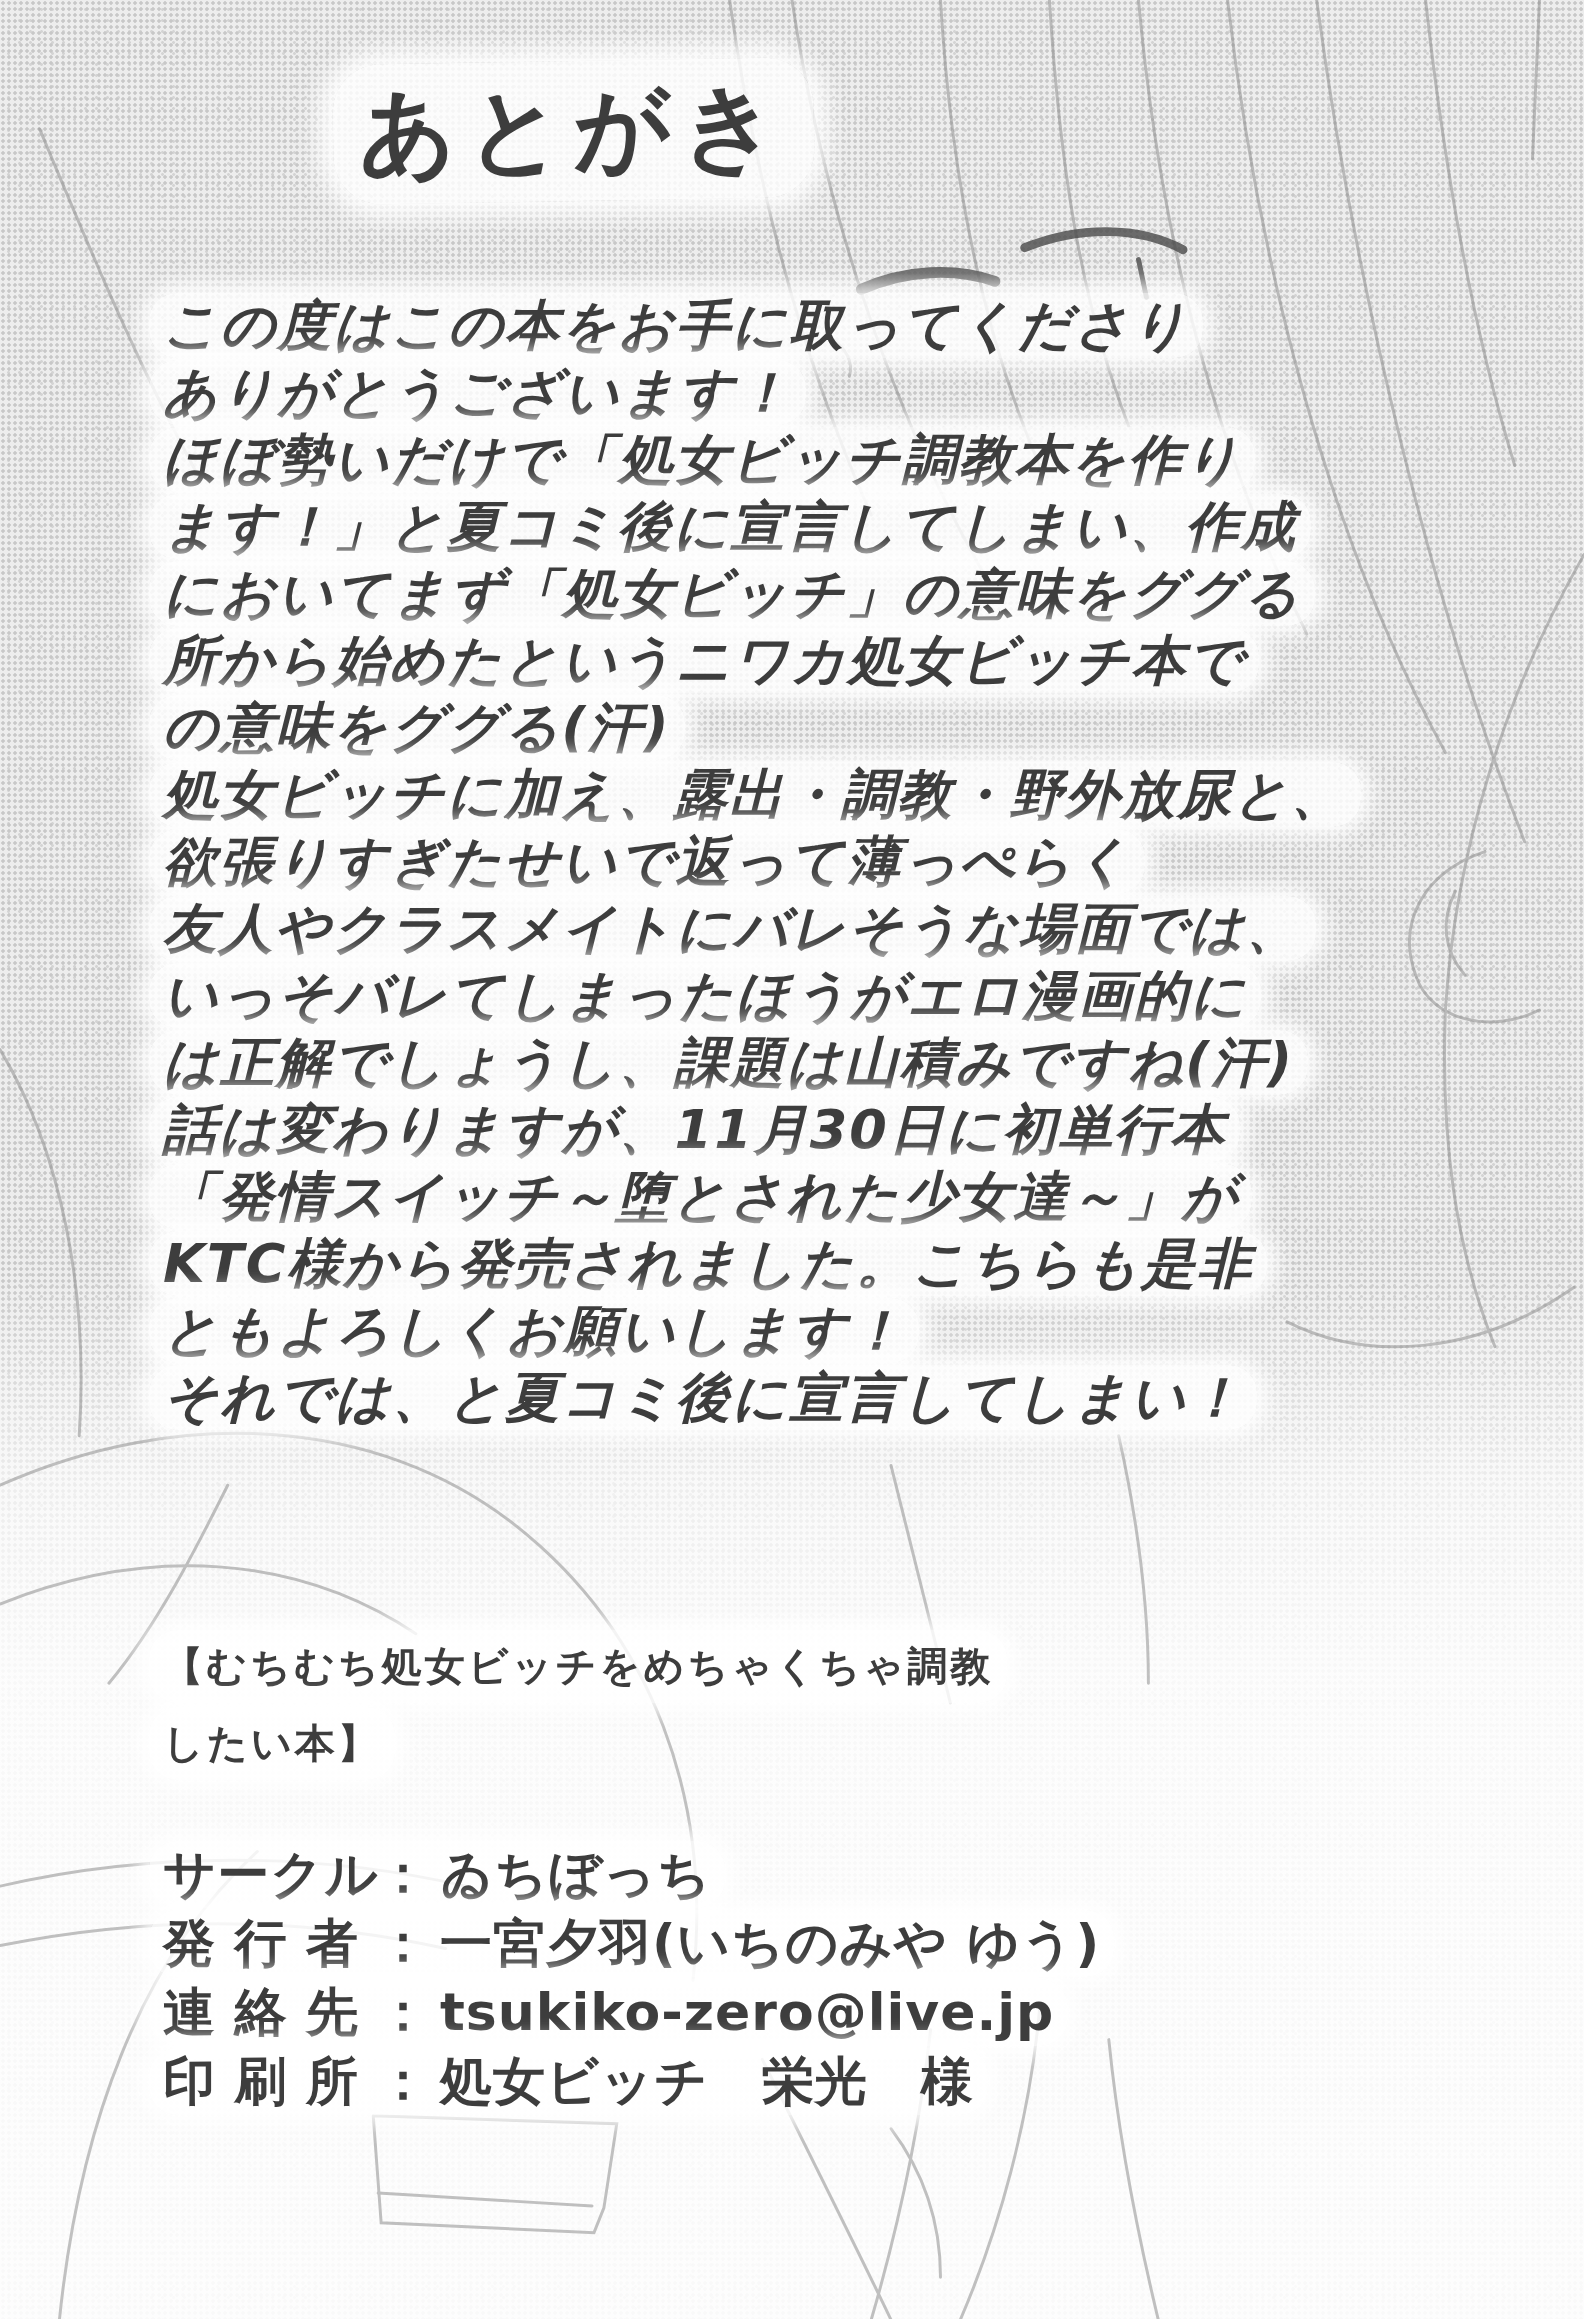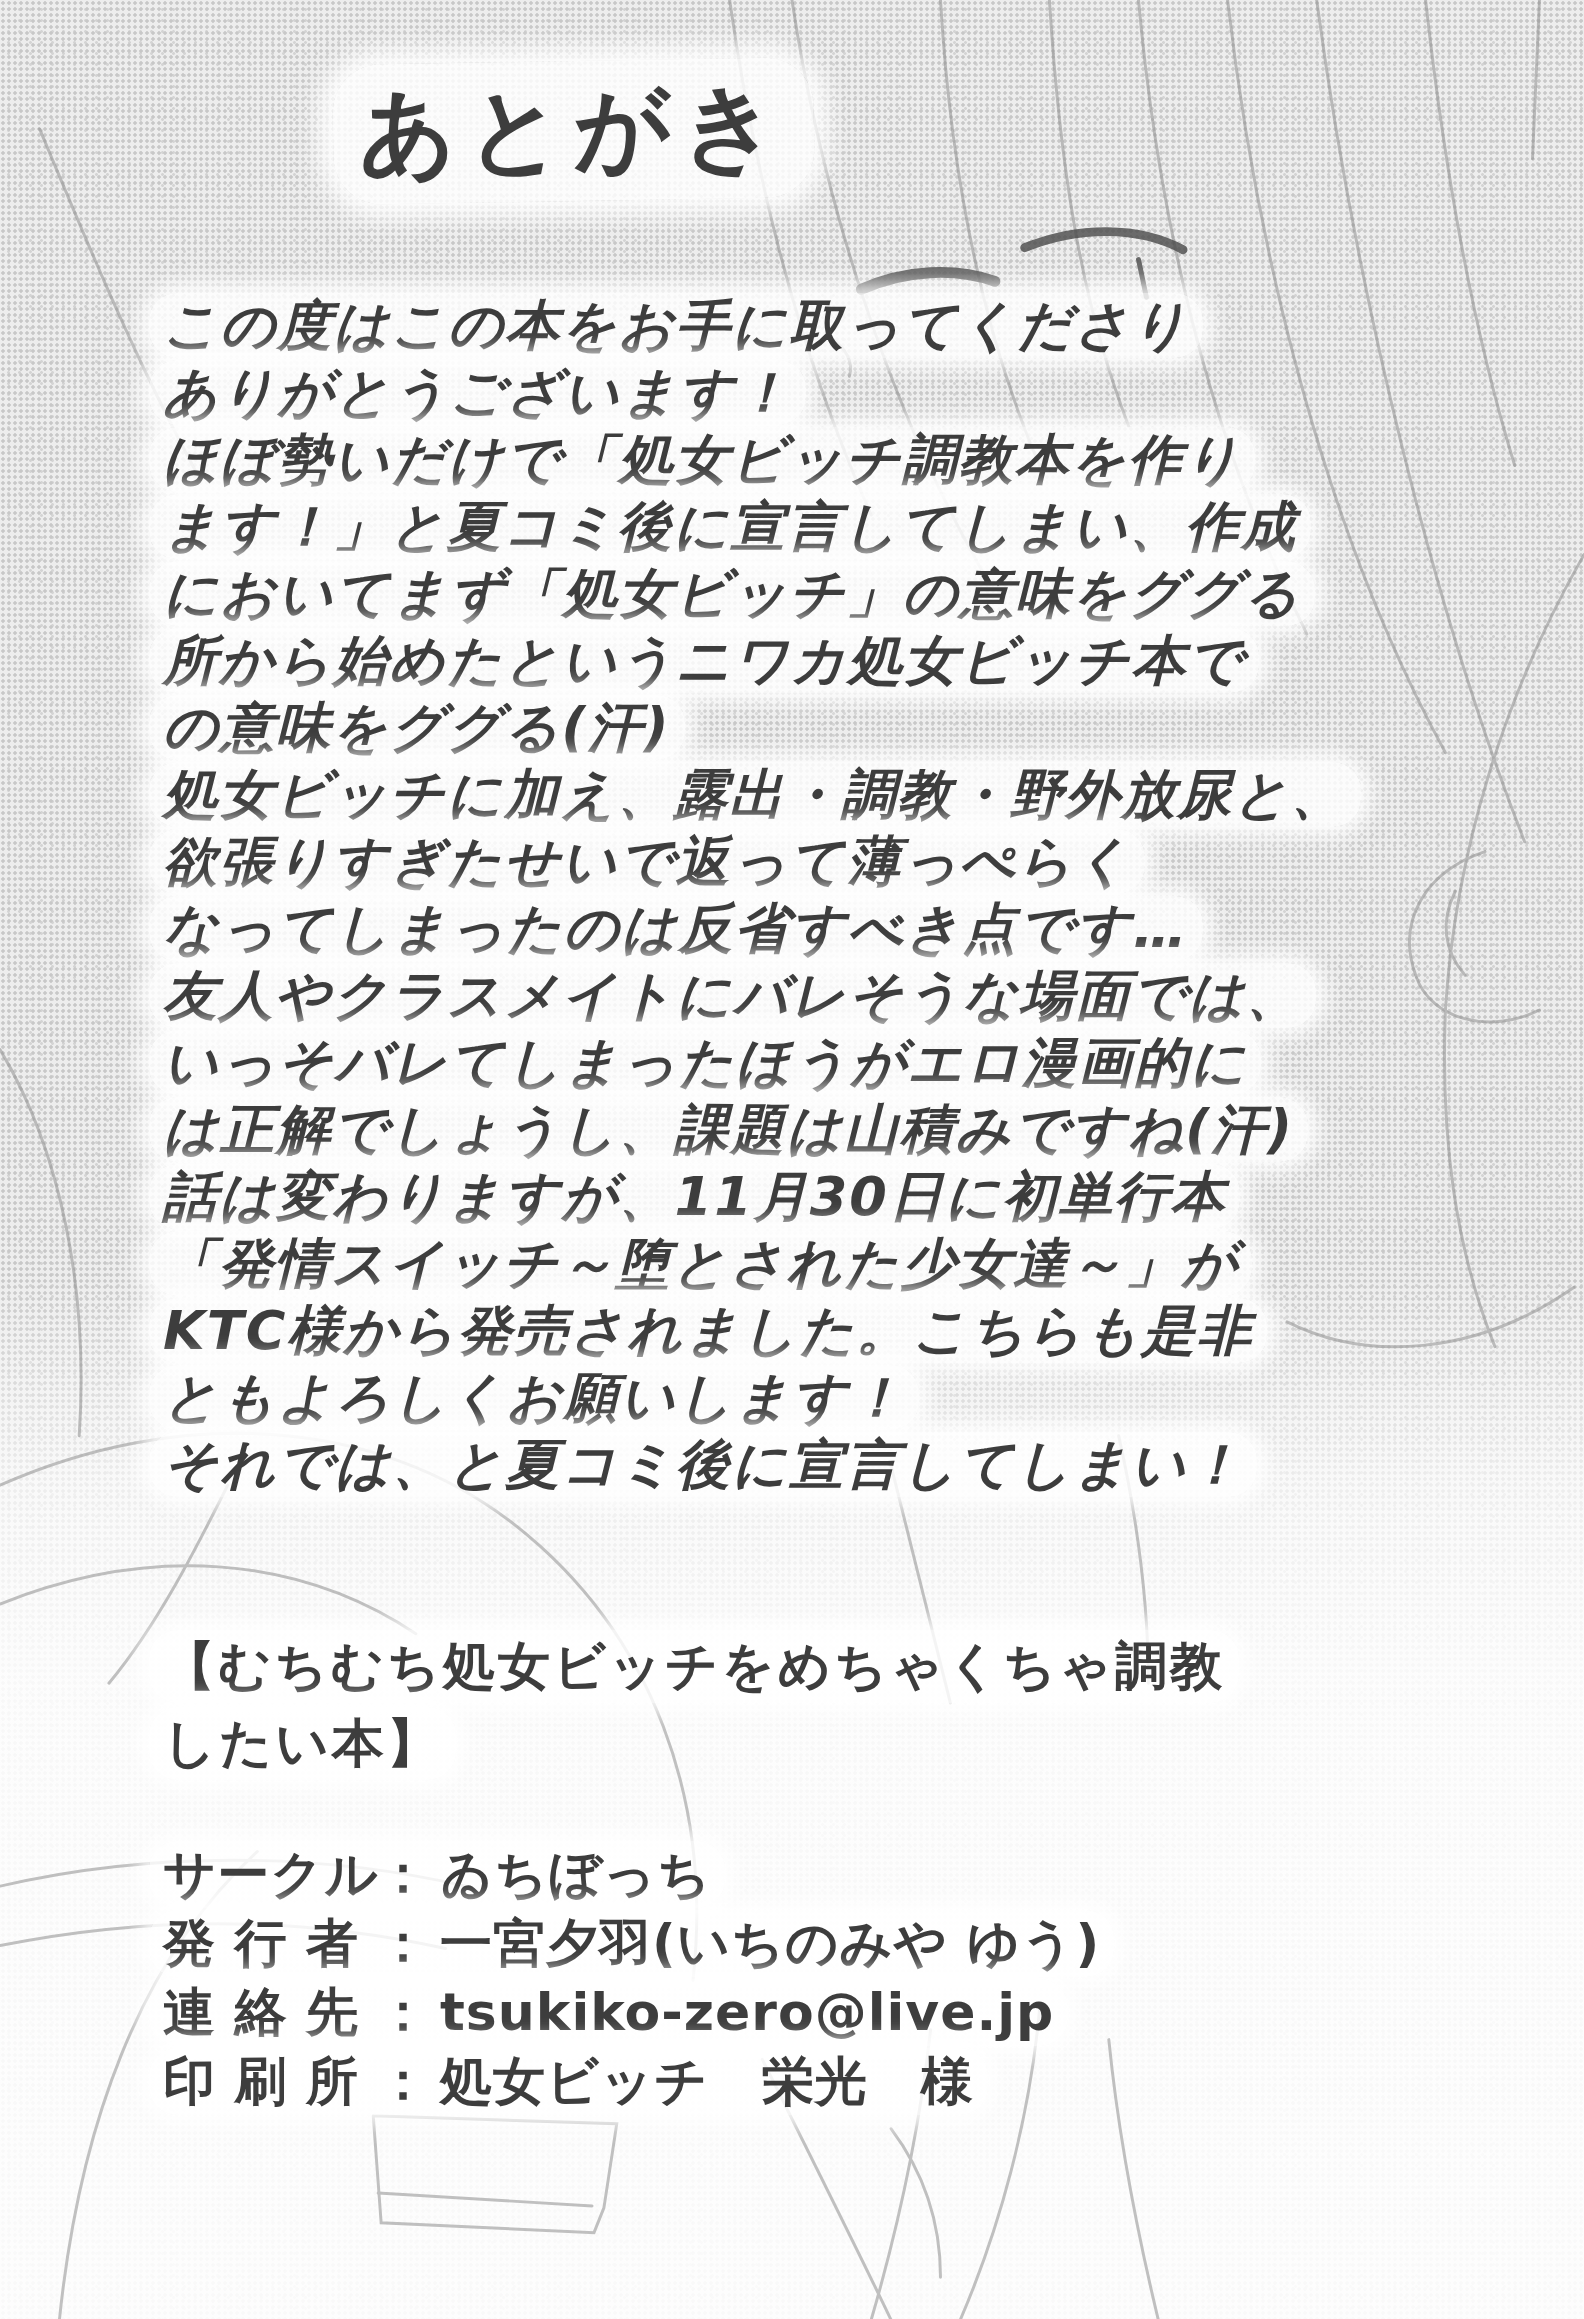--- a/index.html
+++ b/index.html
@@ -40,21 +40,21 @@
   .title-block .t{
     font-size:95px;font-weight:bold;letter-spacing:10px;
     padding:6px 26px;border-radius:48px;
     box-shadow:0 0 22px 14px rgba(255,255,255,0.85);
   }
   .body-block{left:149px;top:293px;}
   .body-block .line{height:67px;line-height:61px;font-style:italic;}
   .body-block .t{font-size:54px;font-weight:bold;letter-spacing:2px;}
   .booktitle-block{left:149px;top:1630px;}
   .booktitle-block .line{height:77px;line-height:69px;}
-  .booktitle-block .t{font-size:52px;font-weight:bold;letter-spacing:3px;}
+  .booktitle-block .t{font-size:40px;font-weight:bold;letter-spacing:3px;}
   .credits-block{left:149px;top:1841px;}
   .credit-row{height:69px;line-height:63px;}
   .credit-row .t{font-size:52px;font-weight:bold;letter-spacing:1px;}
   .credit-label{display:inline-block;width:196px;text-align:justify;text-align-last:justify;vertical-align:bottom;}
   .credit-colon{display:inline-block;margin:0 10px 0 18px;}
 </style>
 </head>
 <body>
 
 <div class="page">
@@ -123,21 +123,20 @@
   <div class="txt-layer body-block">
     <div class="line"><span class="t">この度はこの本をお手に取ってくださり</span></div>
     <div class="line"><span class="t">ありがとうございます！</span></div>
     <div class="line"><span class="t">ほぼ勢いだけで「処女ビッチ調教本を作り</span></div>
     <div class="line"><span class="t">ます！」と夏コミ後に宣言してしまい、作成</span></div>
     <div class="line"><span class="t">においてまず「処女ビッチ」の意味をググる</span></div>
     <div class="line"><span class="t">所から始めたというニワカ処女ビッチ本で</span></div>
     <div class="line"><span class="t">の意味をググる(汗)</span></div>
     <div class="line"><span class="t">処女ビッチに加え、露出・調教・野外放尿と、</span></div>
     <div class="line"><span class="t">欲張りすぎたせいで返って薄っぺらく</span></div>
-    <div class="line"><span class="t">なってしまったのは反省すべき点です…</span></div>
     <div class="line"><span class="t">友人やクラスメイトにバレそうな場面では、</span></div>
     <div class="line"><span class="t">いっそバレてしまったほうがエロ漫画的に</span></div>
     <div class="line"><span class="t">は正解でしょうし、課題は山積みですね(汗)</span></div>
     <div class="line"><span class="t">話は変わりますが、11月30日に初単行本</span></div>
     <div class="line"><span class="t">「発情スイッチ～堕とされた少女達～」が</span></div>
     <div class="line"><span class="t">KTC様から発売されました。こちらも是非</span></div>
     <div class="line"><span class="t">ともよろしくお願いします！</span></div>
     <div class="line"><span class="t">それでは、と夏コミ後に宣言してしまい！</span></div>
   </div>
 

